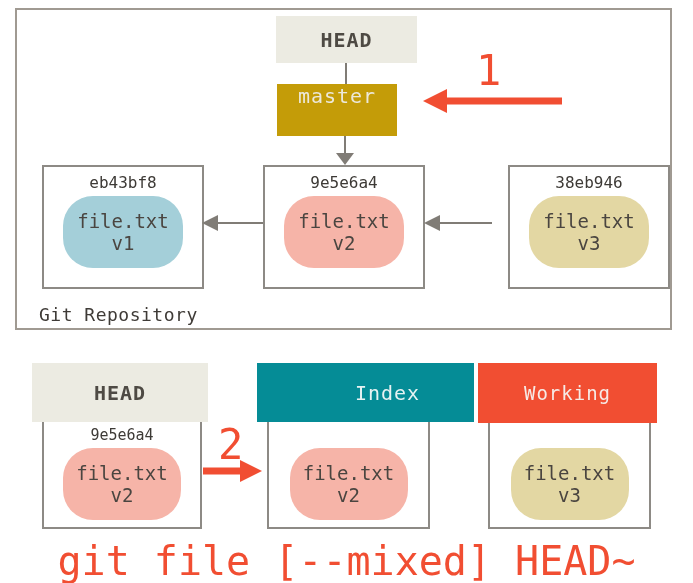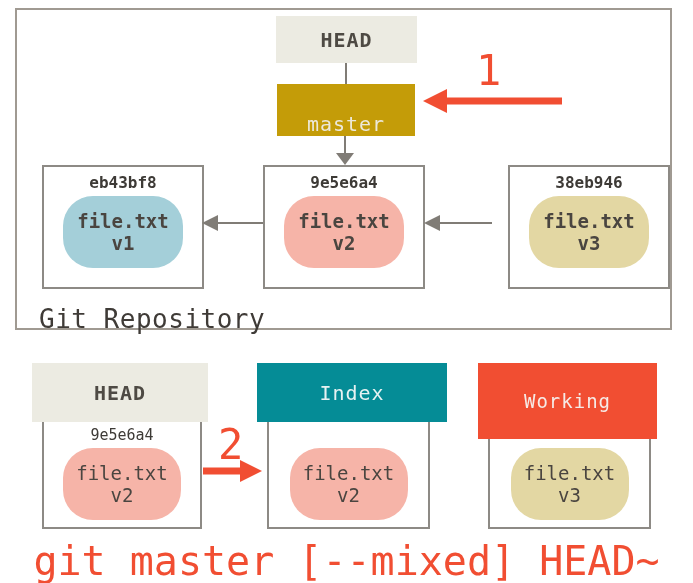--- a/index.html
+++ b/index.html
@@ -6,60 +6,59 @@
   .canvas{
     position:relative;width:693px;height:583px;background:#ffffff;overflow:hidden;
     font-family:"DejaVu Sans Mono","Liberation Mono",monospace;
   }
   
   .repo-box{
     position:absolute;left:15px;top:8px;width:653px;height:318px;
     border:2px solid #a09a92;background:#ffffff;
   }
   .repo-title{
-    position:absolute;left:22px;top:294px;font-size:26px;color:#3f3b37;letter-spacing:0.5px;
+    position:absolute;left:22px;top:294px;font-size:18px;color:#3f3b37;letter-spacing:0.5px;
   }
   .head-box{
     position:absolute;left:276px;top:16px;width:141px;height:47px;
     background:#ecebe2;display:flex;align-items:center;justify-content:center;
     font-size:20px;font-weight:700;color:#4e4a44;letter-spacing:1px;
   }
   .master-box{
-    position:absolute;left:277px;top:84px;width:138px;height:52px;
-    background:#c49c08;display:flex;align-items:flex-end;justify-content:center;
+    position:absolute;left:277px;top:84px;width:120px;height:52px;
+    background:#c49c08;display:flex;align-items:flex-start;justify-content:center;
     font-size:20px;color:#ece8da;letter-spacing:1px;
   }
   .step{position:absolute;color:#f14e32;font-size:42px;line-height:1;}
   .step-1{left:476px;top:50px;}
   .step-2{left:218px;top:424px;}
   
   .commit-box{
     position:absolute;top:165px;width:158px;height:120px;background:#ffffff;
     border:2px solid #8d8a85;
-    font-weight:bold;
   }
   .cb-1{left:42px;} .cb-2{left:263px;} .cb-3{left:508px;}
   .commit-sha{margin-top:6px;text-align:center;font-size:16px;color:#3d3a36;}
   .blob{
     margin:4px auto 0 auto;width:120px;height:72px;border-radius:30px;
     display:flex;flex-direction:column;align-items:center;justify-content:center;
     font-size:19px;line-height:22px;color:#4a4540;
   }
   .blob-blue{background:#a4cfd9;}
   .blob-pink{background:#f6b4a8;}
   .blob-tan{background:#e3d7a3;}
   
   .col-header{
     position:absolute;top:363px;height:59px;z-index:2;
     display:flex;flex-direction:column;align-items:center;justify-content:center;
     font-size:20px;letter-spacing:1px;
   }
   .hdr-head{left:32px;width:176px;background:#ecebe2;color:#4e4a44;font-weight:700;}
-  .hdr-index{left:257px;width:190px;background:#058c96;color:#e6f2f2;}
-  .hdr-wd{left:478px;width:179px;height:76px;background:#f14e32;color:#f6eae6;font-size:19px;line-height:24px;}
+  .hdr-index{left:257px;width:173px;background:#058c96;color:#e6f2f2;padding-left:44px;}
+  .hdr-wd{left:478px;width:179px;height:60px;background:#f14e32;color:#f6eae6;font-size:19px;line-height:24px;}
   .col-box{
     position:absolute;top:415px;height:110px;background:#ffffff;z-index:1;
     border:2px solid #8d8a85;
   }
   .box-head{left:42px;width:156px;}
   .box-index{left:267px;width:159px;}
   .box-wd{left:488px;width:159px;}
   .col-sha{margin-top:9px;text-align:center;font-size:15px;color:#3d3a36;}
   .col-box .blob{width:118px;height:72px;}
   .blob-mt{margin-top:31px;}
@@ -138,21 +137,21 @@
   <div class="col-header hdr-wd">
     <span>Working</span>
   </div>
   <div class="col-box box-wd">
     <div class="blob blob-tan blob-mt">
       <span>file.txt</span>
       <span>v3</span>
     </div>
   </div>
 
-  <div class="caption">git master [--mixed] HEAD~</div>
+  <div class="caption">git file [--mixed] HEAD~</div>
 
   <svg class="overlay" width="693" height="583" viewBox="0 0 693 583">
 
     <line x1="346" y1="63" x2="346" y2="84" stroke="#807c76" stroke-width="2"></line>
 
     <line x1="345" y1="136" x2="345" y2="154" stroke="#807c76" stroke-width="2"></line>
     <polygon points="336,153 354,153 345,165" fill="#807c76"></polygon>
 
     <line x1="217" y1="223" x2="263" y2="223" stroke="#807c76" stroke-width="2"></line>
     <polygon points="202,223 218,215 218,231" fill="#807c76"></polygon>

